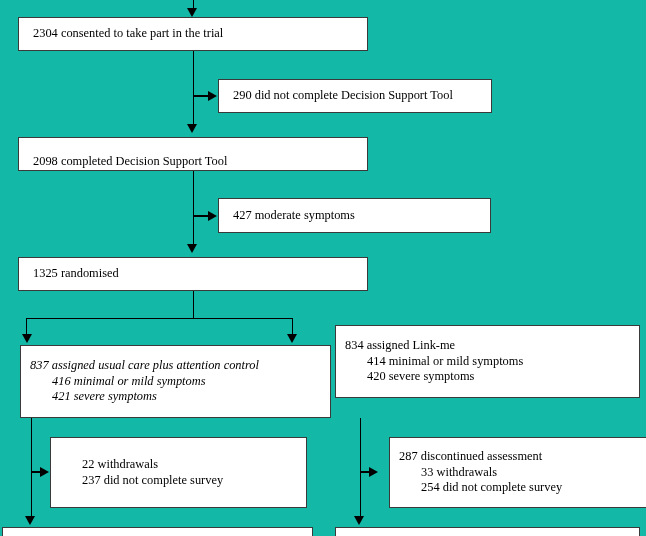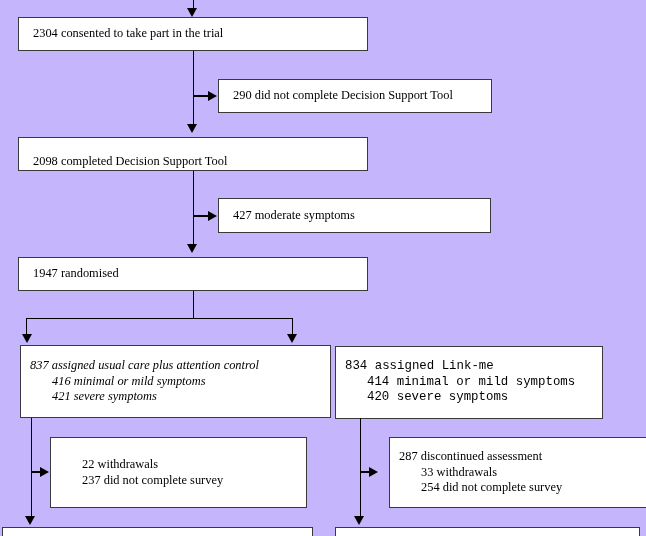--- a/index.html
+++ b/index.html
@@ -4,21 +4,21 @@
 <style>
   html, body {
     margin: 0;
     padding: 0;
     background: #ffffff;
   }
   #canvas {
     position: relative;
     width: 646px;
     height: 536px;
-    background: #c4b5fd;
+    background: #14b8a6;
     overflow: hidden;
     font-family: "Liberation Serif", "DejaVu Serif", serif;
   }
   
   .box {
     position: absolute;
     box-sizing: border-box;
     border: 1.4px solid #3a3a3a;
     background: #ffffff;
     display: flex;
@@ -95,37 +95,37 @@
   <div class="vline" style="left:192.6px; top:171px; height:74px;"></div>
   <div class="arrow-down" style="left:187.4px; top:244px;"></div>
 
   <div class="hline" style="left:193px; top:215.3px; width:17px;"></div>
   <div class="arrow-right" style="left:208px; top:211px;"></div>
   <div class="box single" style="left:218px; top:198px; width:273px; height:35px;">
     <div class="line">427 moderate symptoms</div>
   </div>
 
   <div class="box single" style="left:18px; top:257px; width:350px; height:34px;">
-    <div class="line">1947 randomised</div>
+    <div class="line">1325 randomised</div>
   </div>
 
   <div class="vline" style="left:192.6px; top:291px; height:28px;"></div>
   <div class="hline" style="left:26px; top:318px; width:267px;"></div>
   <div class="vline" style="left:26px; top:318px; height:17px;"></div>
   <div class="arrow-down" style="left:21.5px; top:334px;"></div>
   <div class="vline" style="left:292px; top:318px; height:17px;"></div>
   <div class="arrow-down" style="left:287.4px; top:334px;"></div>
 
   <div class="box" style="left:20px; top:345px; width:311px; height:73px;font-style:italic;">
     <div class="line">837 assigned usual care plus attention control</div>
     <div class="line indent">416 minimal or mild symptoms</div>
     <div class="line indent">421 severe symptoms</div>
   </div>
 
-  <div class="box" style="left:335px; top:346px; width:268px; height:73px;font-family:Liberation Mono, monospace;">
+  <div class="box" style="left:335px; top:325px; width:305px; height:73px;">
     <div class="line">834 assigned Link-me</div>
     <div class="line indent">414 minimal or mild symptoms</div>
     <div class="line indent">420 severe symptoms</div>
   </div>
 
   <div class="vline" style="left:30.6px; top:418px; height:99px;"></div>
   <div class="arrow-down" style="left:25.4px; top:516px;"></div>
 
   <div class="hline" style="left:31px; top:471.3px; width:11px;"></div>
   <div class="arrow-right" style="left:40px; top:467px;"></div>

